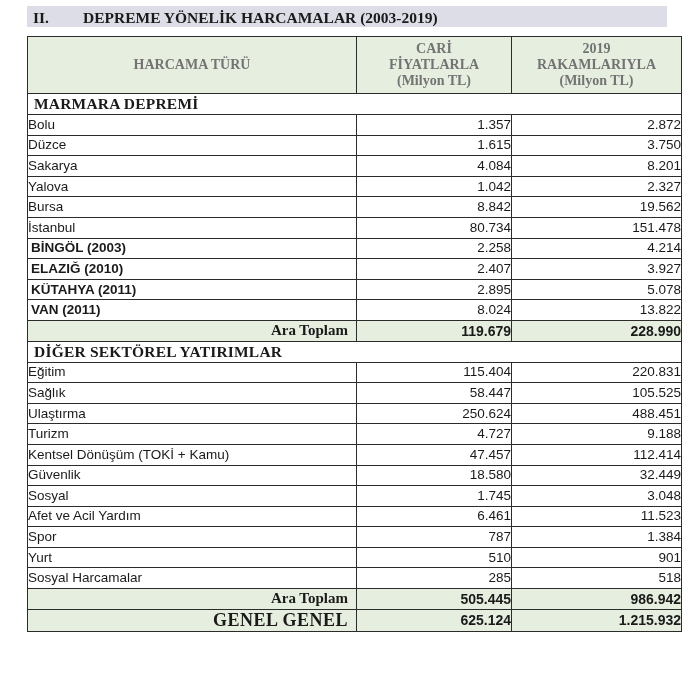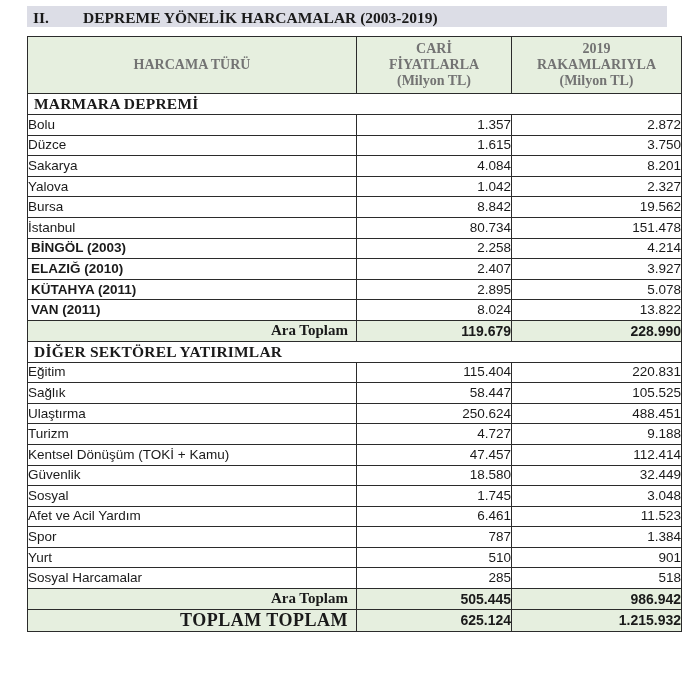--- a/index.html
+++ b/index.html
@@ -266,18 +266,18 @@
         <td class="label">Sosyal Harcamalar</td>
         <td class="num">285</td>
         <td class="num">518</td>
       </tr>
       <tr class="subtotal">
         <td class="sub-label">Ara Toplam</td>
         <td class="num">505.445</td>
         <td class="num">986.942</td>
       </tr>
       <tr class="grand">
-        <td class="grand-label">TOPLAM TOPLAM</td>
+        <td class="grand-label">GENEL GENEL</td>
         <td class="num">625.124</td>
         <td class="num">1.215.932</td>
       </tr>
     </tbody>
 </table>
 
 </body></html>

